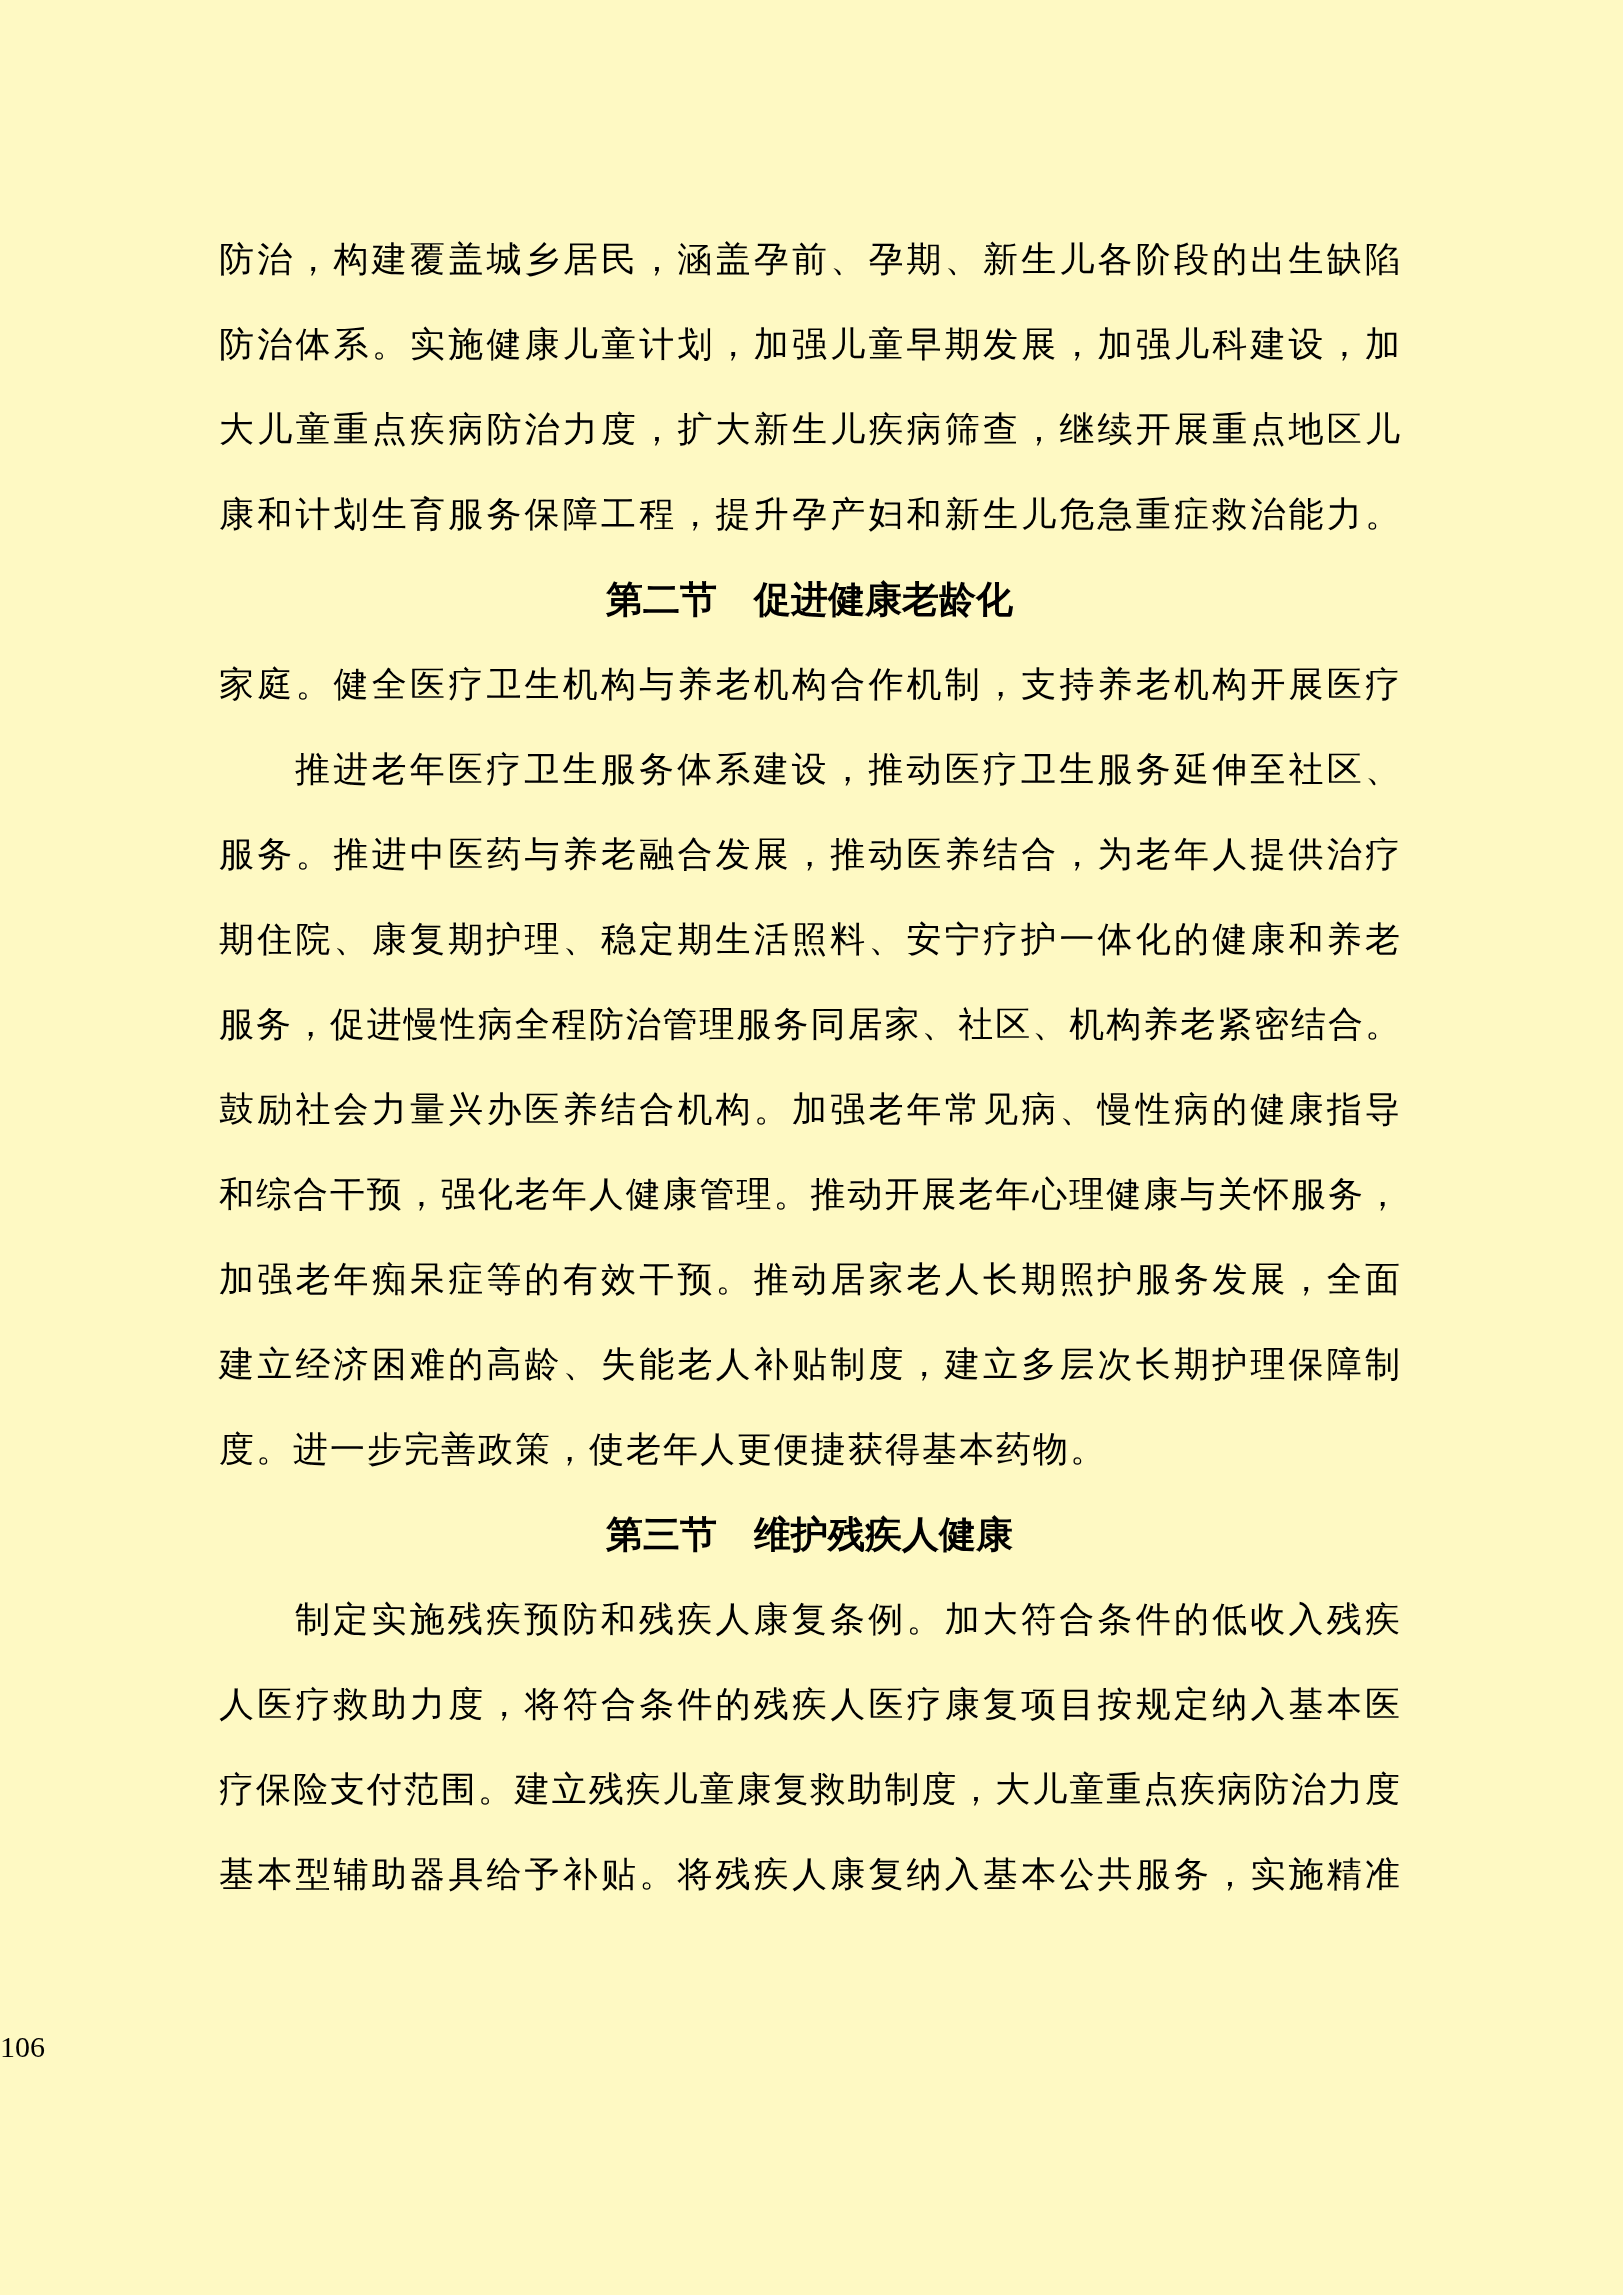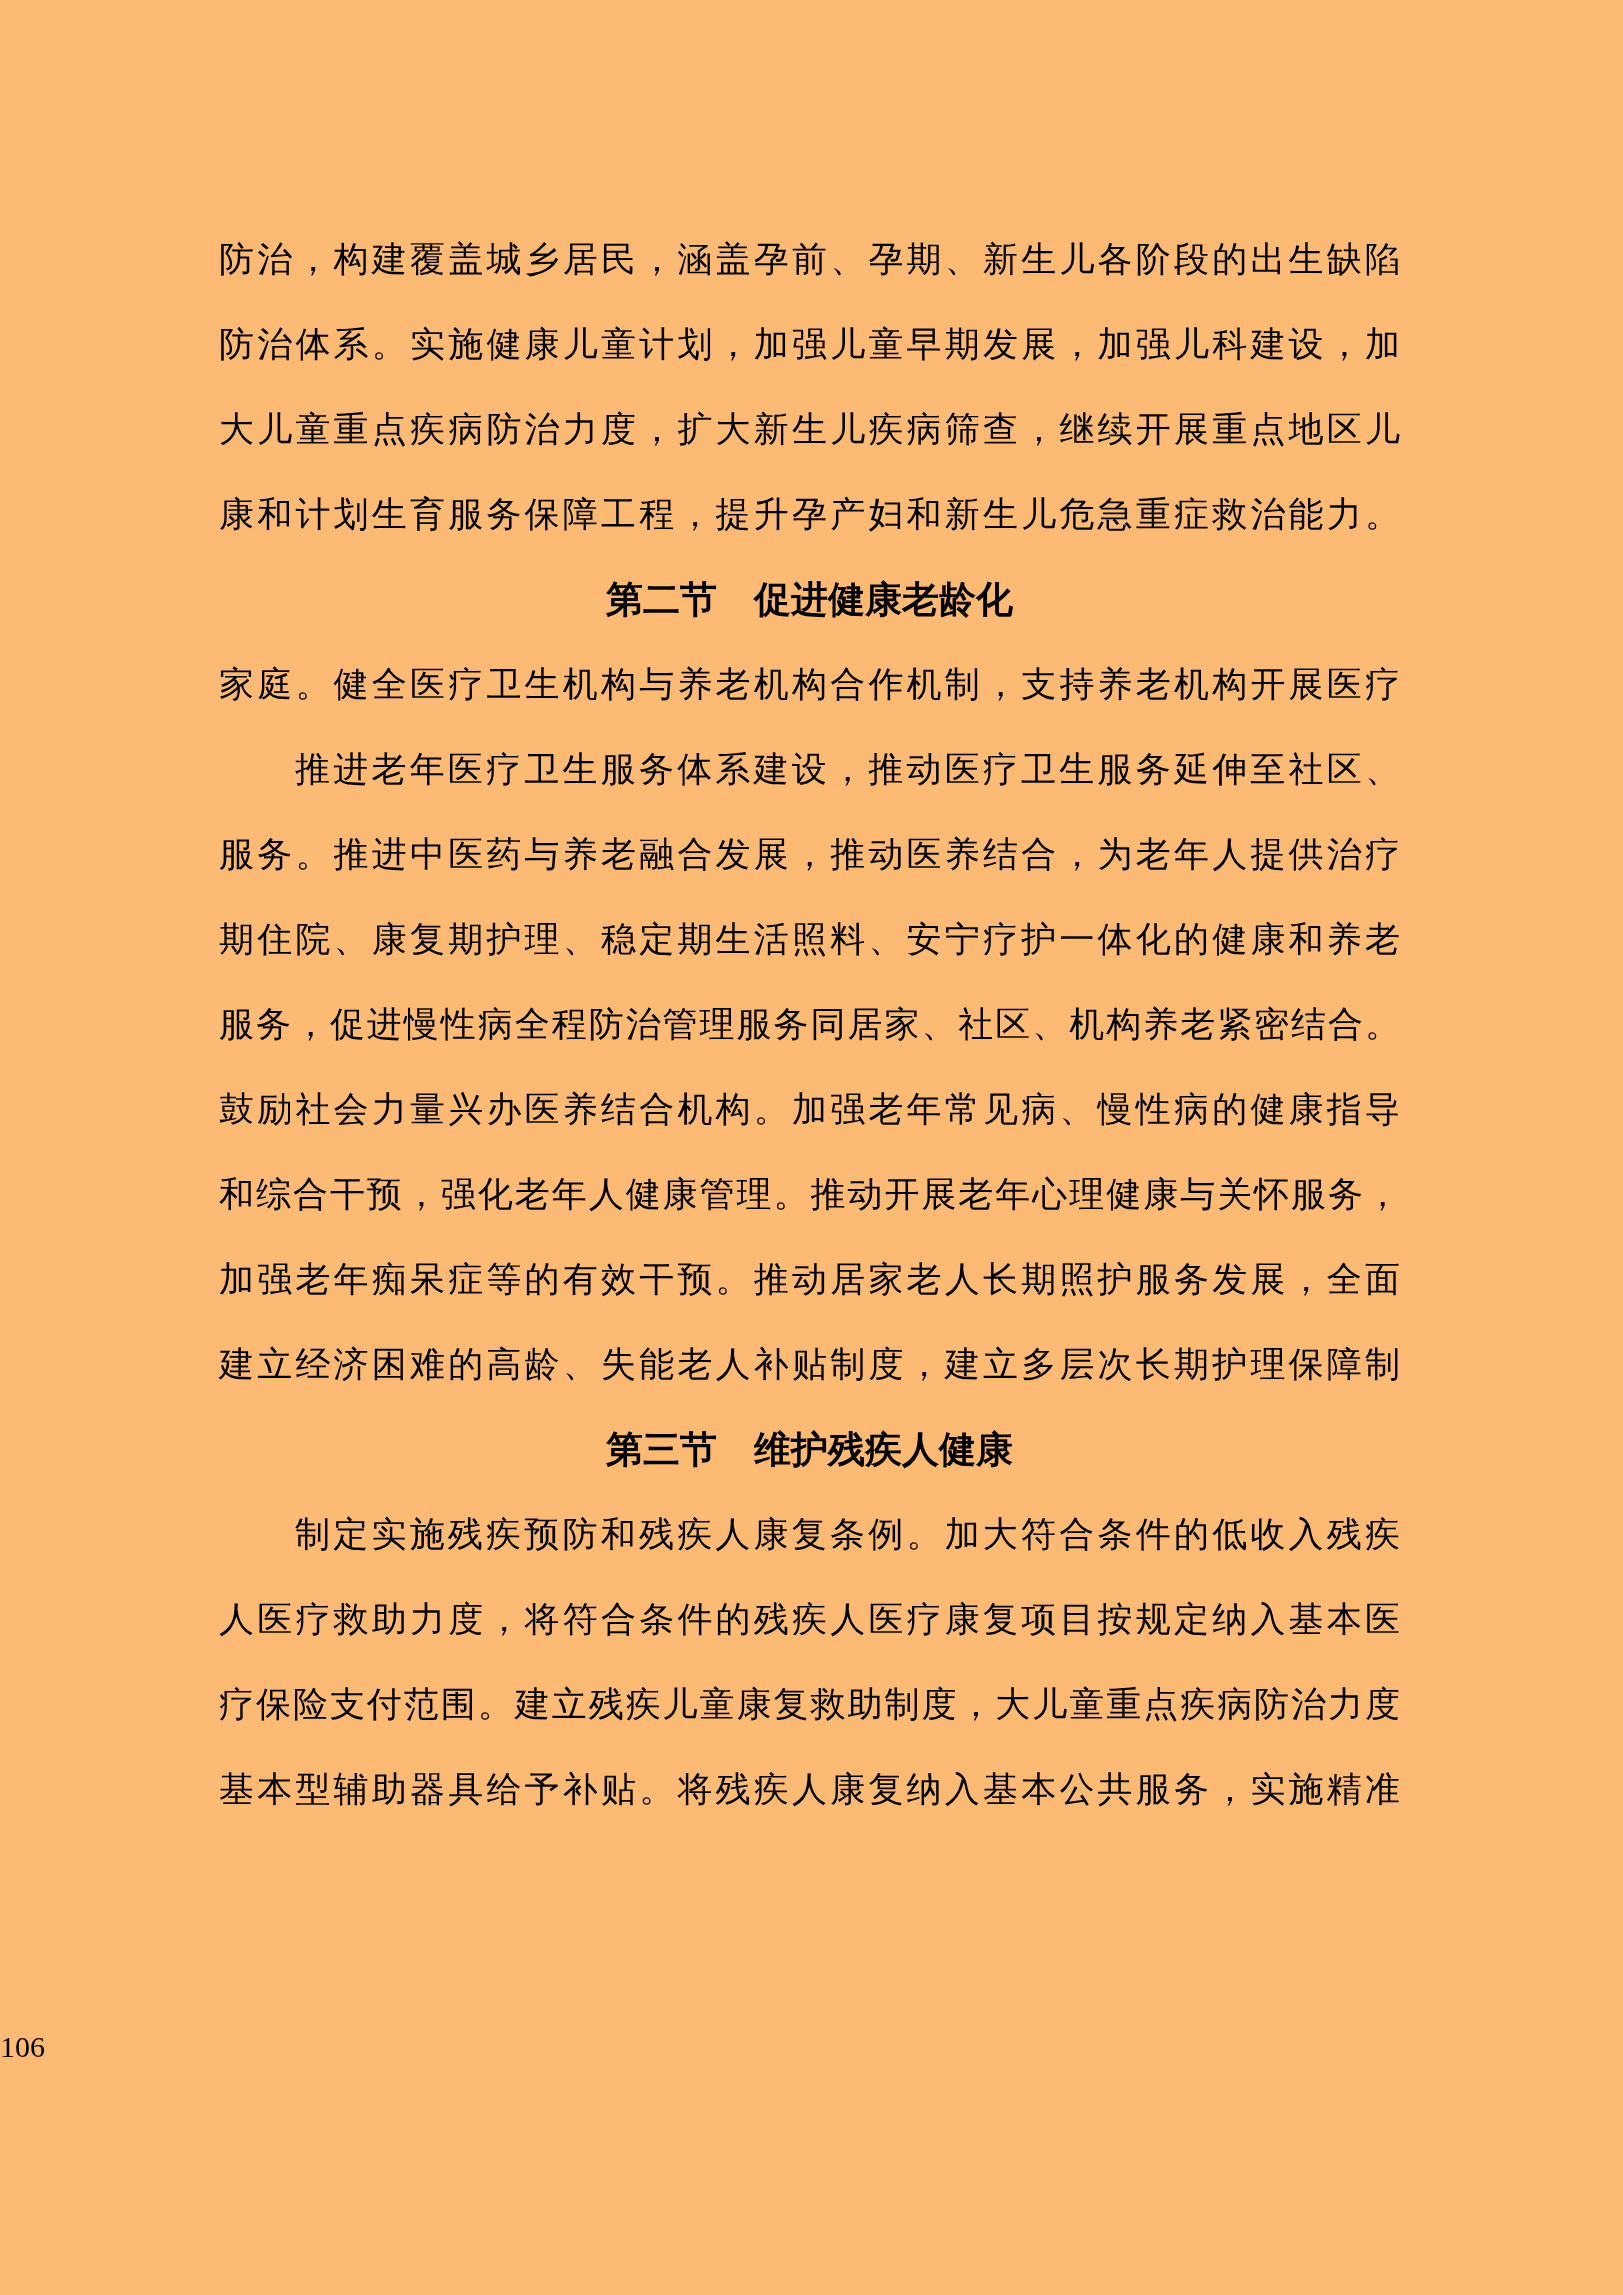--- a/index.html
+++ b/index.html
@@ -7,21 +7,21 @@
     width: 1623px;
     height: 2295px;
     background: #ffffff;
     position: relative;
     color: #000000;
     font-family: "Liberation Serif", "DejaVu Serif", serif;
   }
   .page {
     position: absolute;
     inset: 0;
-    background: #fdba74;
+    background: #fef9c3;
   }
   .text-block {
     position: absolute;
     left: 219px;
     top: 217px;
     width: 1181px;
   }
   .row {
     height: 85px;
     overflow: visible;
@@ -74,20 +74,21 @@
     <div class="row heading-line">第二节　促进健康老龄化</div>
     <div class="row body-line">家庭。健全医疗卫生机构与养老机构合作机制，支持养老机构开展医疗</div>
     <div class="row body-line indent">推进老年医疗卫生服务体系建设，推动医疗卫生服务延伸至社区、</div>
     <div class="row body-line">服务。推进中医药与养老融合发展，推动医养结合，为老年人提供治疗</div>
     <div class="row body-line">期住院、康复期护理、稳定期生活照料、安宁疗护一体化的健康和养老</div>
     <div class="row body-line">服务，促进慢性病全程防治管理服务同居家、社区、机构养老紧密结合。</div>
     <div class="row body-line">鼓励社会力量兴办医养结合机构。加强老年常见病、慢性病的健康指导</div>
     <div class="row body-line">和综合干预，强化老年人健康管理。推动开展老年心理健康与关怀服务，</div>
     <div class="row body-line">加强老年痴呆症等的有效干预。推动居家老人长期照护服务发展，全面</div>
     <div class="row body-line">建立经济困难的高龄、失能老人补贴制度，建立多层次长期护理保障制</div>
+    <div class="row body-line no-fill">度。进一步完善政策，使老年人更便捷获得基本药物。</div>
     <div class="row heading-line">第三节　维护残疾人健康</div>
     <div class="row body-line indent">制定实施残疾预防和残疾人康复条例。加大符合条件的低收入残疾</div>
     <div class="row body-line">人医疗救助力度，将符合条件的残疾人医疗康复项目按规定纳入基本医</div>
     <div class="row body-line">疗保险支付范围。建立残疾儿童康复救助制度，大儿童重点疾病防治力度</div>
     <div class="row body-line">基本型辅助器具给予补贴。将残疾人康复纳入基本公共服务，实施精准</div>
   </div>
 
   <div class="page-number">106</div>
 
 </div>

